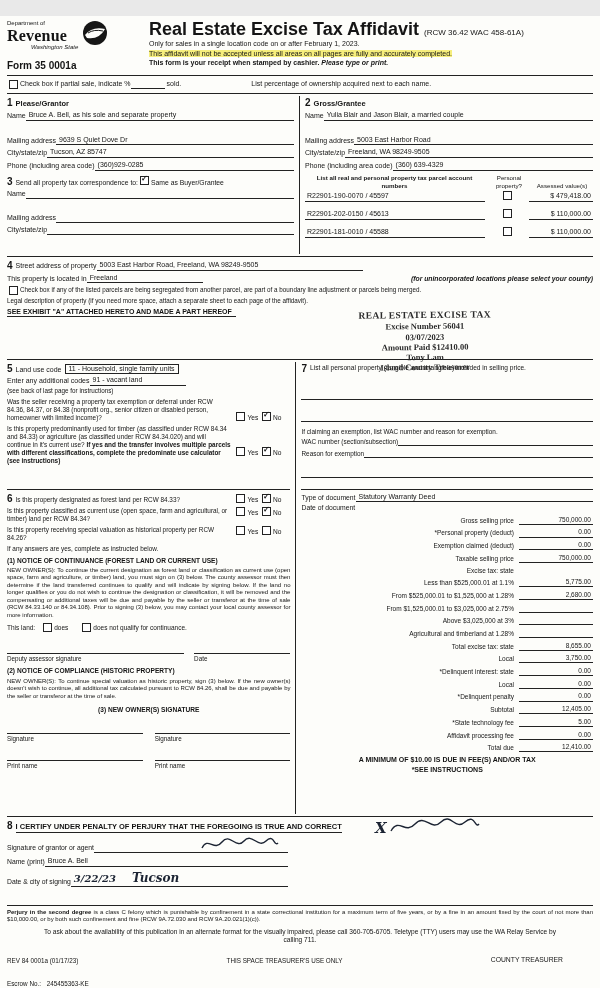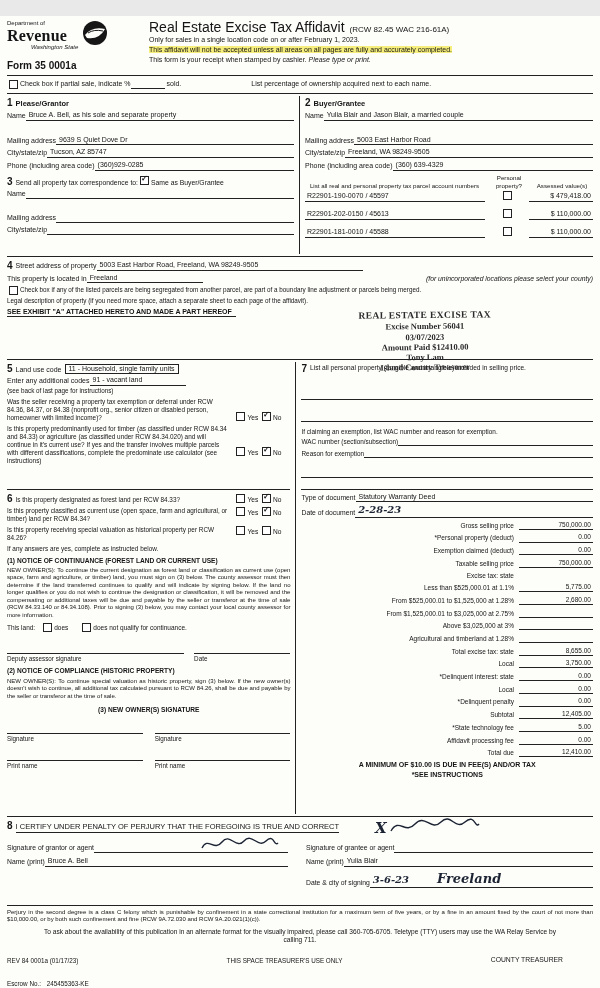--- a/index.html
+++ b/index.html
@@ -2,39 +2,39 @@
 <html><head>
 <meta charset="utf-8">
 <style>
   html,body{margin:0;padding:0}
   body{background:#e9e9e9}
   .page{width:600px;height:988px;margin:16px auto;background:#fdfdfa;position:relative;overflow:hidden;
         font-family:"Liberation Sans",sans-serif;font-size:7px;line-height:1.25;color:#151515;
         padding:4px 7px;box-sizing:border-box}
   .row{display:flex}
   .grow{flex:1}
-  .b{font-weight:normal}
+  .b{font-weight:bold}
   .i{font-style:italic}
   .c{text-align:center}
   .hr{border-top:1px solid #222;margin:2px 0}
   .fill{border-bottom:1px solid #222}
   .cb{display:inline-block;width:7px;height:7px;border:1px solid #222;position:relative;flex:none;vertical-align:-1px;background:#fff;margin:0 2px}
   .cb.ck::after{content:"\2713";position:absolute;left:0;top:-3px;font-size:8px;font-weight:bold}
   .hand{font-family:"DejaVu Serif",serif;font-style:italic;font-weight:bold;color:#1c2433}
   .secnum{font-weight:bold;font-size:10px;margin-right:3px;line-height:1}
   .val{padding:0 3px;white-space:nowrap}
   
   .hdr{display:flex;margin-bottom:1px}
   .logo-wrap{width:140px;flex:none}
   .dept-small{font-size:6px}
   .revenue{font-family:"Liberation Serif",serif;font-weight:bold;font-size:16px;line-height:1;letter-spacing:.2px}
   .wa{font-size:6px;font-style:italic;margin-left:24px}
   .formno{font-size:10px;font-weight:bold;margin-top:9px}
   .title-wrap{flex:1;padding-left:2px}
-  .main-title{font-size:14px;font-weight:normal;line-height:1.05}
+  .main-title{font-size:18px;font-weight:bold;line-height:1.05}
   .rcw{font-size:8px;margin-left:3px}
   .note{font-size:7px;margin-top:1px}
   .hl{background:#f6ee7c;display:inline}
   
   .partial{align-items:flex-end;padding:2px 0}
   
   .halves{min-height:158px}
   .lhalf{width:50%;border-right:1px solid #222;padding-right:5px;box-sizing:border-box}
   .rhalf{width:50%;padding-left:5px;box-sizing:border-box}
   .sechead{margin:2px 0 3px 0;display:flex;align-items:baseline}
@@ -107,21 +107,21 @@
             <path d="M3 15 Q10 6 23 9 Q17 20 5 18 Z" fill="#fdfdfa"></path>
             <path d="M6 13 Q12 9 21 11" fill="none" stroke="#161616" stroke-width="1"></path>
           </svg>
         </span>
       </div>
       <div class="formno">Form 35 0001a</div>
     </div>
     <div class="title-wrap">
       <div>
         <span class="main-title">Real Estate Excise Tax Affidavit</span>
-        <span class="rcw">(RCW 82.45 WAC 216-61A)</span>
+        <span class="rcw">(RCW 36.42 WAC 458-61A)</span>
       </div>
       <div class="note">Only for sales in a single location code on or after February 1, 2023.</div>
       <div class="note"><span class="hl">This affidavit will not be accepted unless all areas on all pages are fully and accurately completed.</span></div>
       <div class="note">
         <span class="b">This form is your receipt when stamped by cashier.</span>
         <span class="b i">Please type or print.</span>
       </div>
     </div>
   </div>
 
@@ -178,21 +178,21 @@
       </div>
       <div class="field">
         <span>City/state/zip</span>
         <span class="fill grow val"></span>
       </div>
     </div>
 
     <div class="rhalf">
       <div class="sechead">
         <span class="secnum">2</span>
-        <span class="sectitle">Buyer/Grantee</span>
+        <span class="sectitle">Gross/Grantee</span>
       </div>
       <div class="field">
         <span>Name</span>
         <span class="fill grow val">Yulia Blair and Jason Blair, a married couple</span>
       </div>
       <div class="gap12"></div>
       <div class="field">
         <span>Mailing address</span>
         <span class="fill grow val">5003 East Harbor Road</span>
       </div>
@@ -391,21 +391,20 @@
         <div class="sigline" style="margin-top:8px"></div>
       </div>
 
       <div class="taxarea" style="padding-top:3px">
         <div class="field" style="margin-bottom:2px">
           <span style="font-size:6.8px">Type of document</span>
           <span class="fill grow val">Statutory Warranty Deed</span>
         </div>
         <div class="field" style="margin-bottom:3px">
           <span style="font-size:6.8px">Date of document</span>
-          <span class="fill grow val hand" style="font-size:10px">2-28-23</span>
         </div>
 
         <div class="taxrow">
             <span class="tlabel">Gross selling price</span>
             <span class="tval">750,000.00</span>
           </div>
         <div class="taxrow">
             <span class="tlabel">*Personal property (deduct)</span>
             <span class="tval">0.00</span>
           </div>
@@ -505,39 +504,29 @@
           <span style="font-size:6.8px">Signature of grantor or agent</span>
           <span class="fill grow" style="height:11px"></span>
           <svg width="80" height="18" viewBox="0 0 80 18" style="position:absolute;right:8px;bottom:0">
             <path d="M2 13 C 8 1, 14 17, 22 7 S 36 15, 44 6 S 58 14, 66 6 S 74 12, 78 8" fill="none" stroke="#1c2433" stroke-width="1.4"></path>
           </svg>
         </div>
         <div class="s8field">
           <span style="font-size:6.8px">Name (print)</span>
           <span class="fill grow val">Bruce A. Bell</span>
         </div>
-      </div>
-
-      <div class="s8col right">
-        <div class="s8field">
-          <span style="font-size:6.8px">Signature of grantee or agent</span>
-          <span class="fill grow" style="height:11px"></span>
-        </div>
-        <div class="s8field">
-          <span style="font-size:6.8px">Name (print)</span>
-          <span class="fill grow val">Yulia Blair</span>
-        </div>
         <div class="s8field">
           <span style="font-size:6.8px">Date &amp; city of signing</span>
           <span class="fill grow val">
-            <span class="hand" style="font-size:10px">3-6-23</span>
-            <span class="hand" style="font-size:13px;margin-left:26px">Freeland</span>
-          </span>
-        </div>
-      </div>
+            <span class="hand" style="font-size:10px">3/22/23</span>
+            <span class="hand" style="font-size:12px;margin-left:14px">Tucson</span>
+          </span>
+        </div>
+      </div>
+
     </div>
   </div>
 
   <div class="hr"></div>
 
   <div class="perjury">
     <span class="b">Perjury in the second degree</span><span> is a class C felony which is punishable by confinement in a state correctional institution for a maximum term of five years, or by a fine in an amount fixed by the court of not more than $10,000.00, or by both such confinement and fine (RCW 9A.72.030 and RCW 9A.20.021(1)(c)).</span>
   </div>
 
   <div class="altfmt">To ask about the availability of this publication in an alternate format for the visually impaired, please call 360-705-6705. Teletype (TTY) users may use the WA Relay Service by calling 711.</div>

